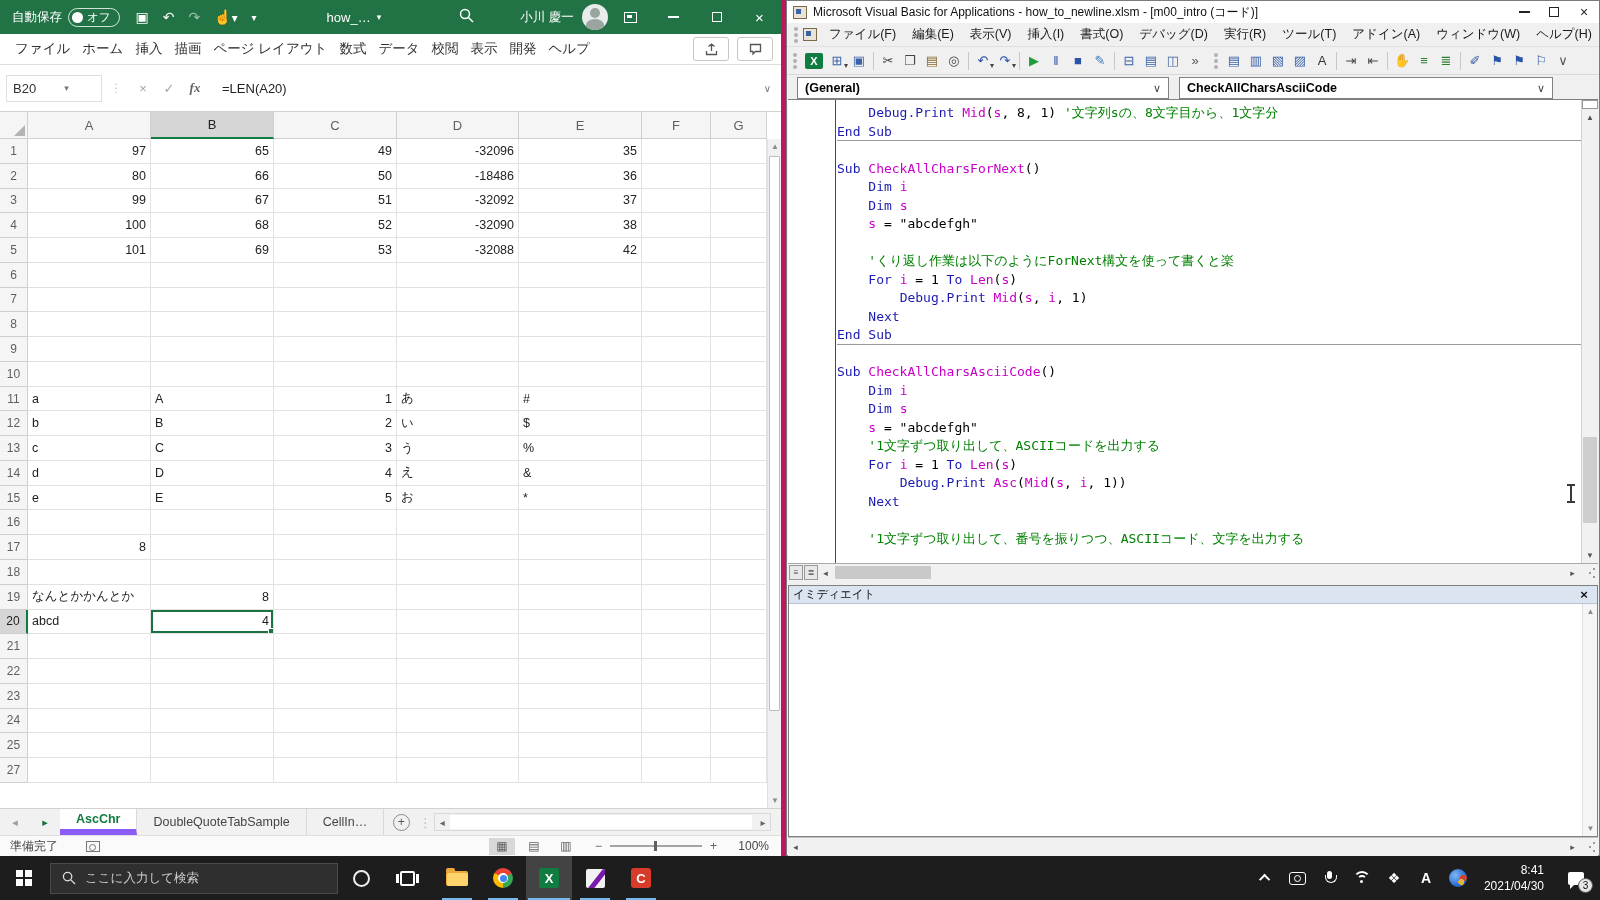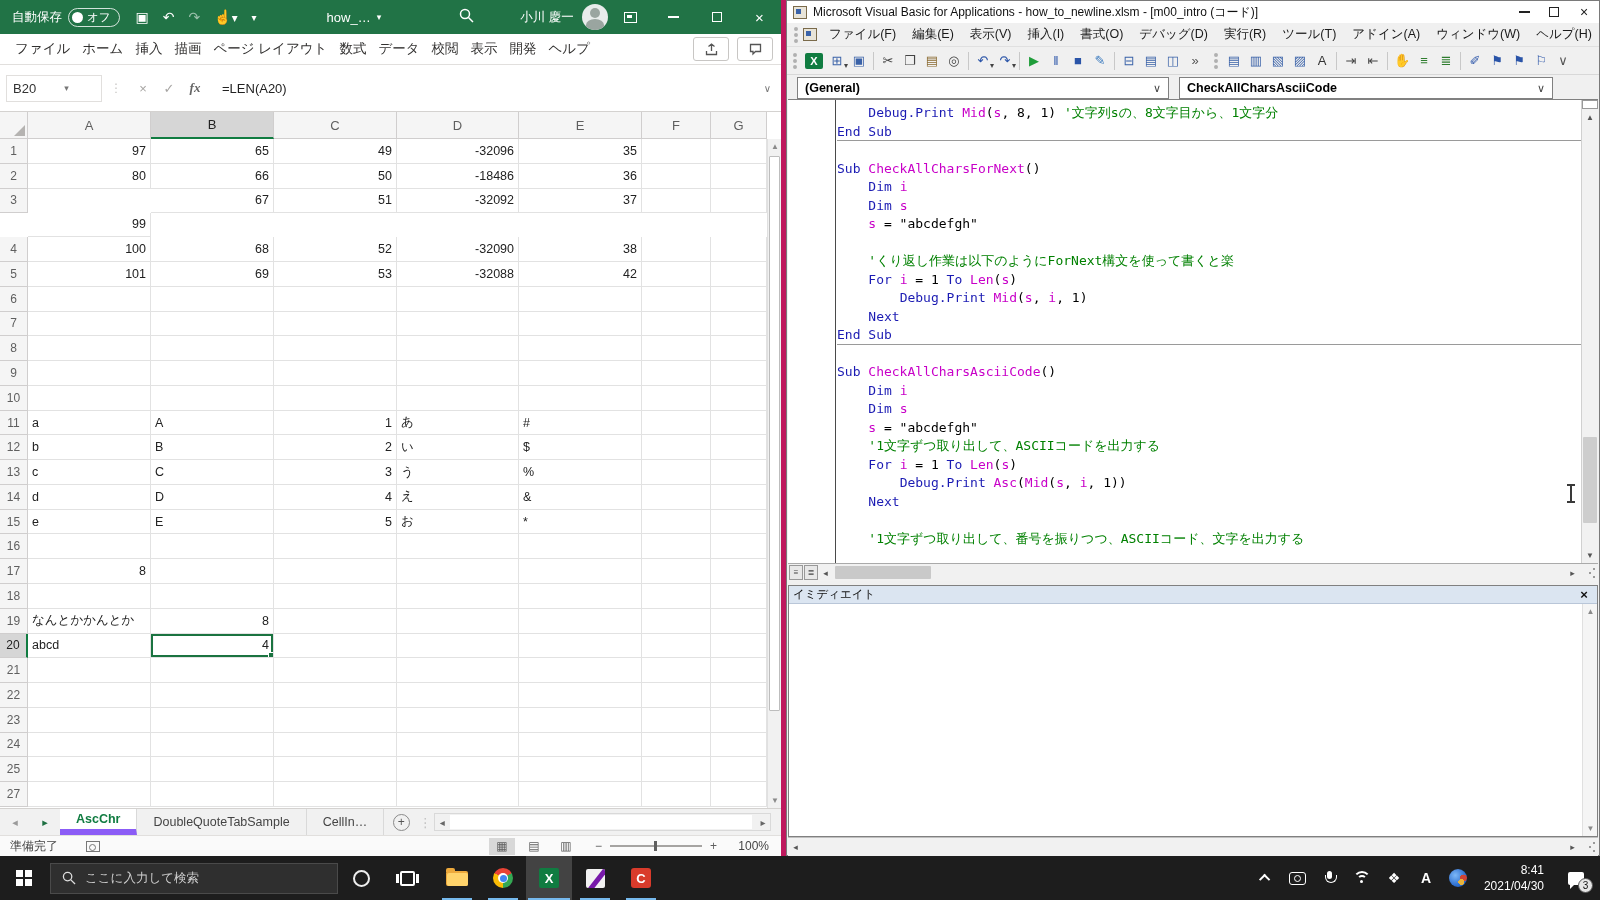--- a/index.html
+++ b/index.html
@@ -312,21 +312,21 @@
           <div class="cell num" style="width: 123px;">80</div>
           <div class="cell num" style="width: 123px;">66</div>
           <div class="cell num" style="width: 123px;">50</div>
           <div class="cell num" style="width: 122px;">-18486</div>
           <div class="cell num" style="width: 123px;">36</div>
           <div class="cell" style="width: 69px;"></div>
           <div class="cell" style="width: 56px;"></div>
         </div>
         <div class="gr">
           <div class="rh">3</div>
-          <div class="cell num" style="width: 123px; margin-top: 24px;">99</div>
+          <div class="cell num" style="width: 123px;">99</div>
           <div class="cell num" style="width: 123px;">67</div>
           <div class="cell num" style="width: 123px;">51</div>
           <div class="cell num" style="width: 122px;">-32092</div>
           <div class="cell num" style="width: 123px;">37</div>
           <div class="cell" style="width: 69px;"></div>
           <div class="cell" style="width: 56px;"></div>
         </div>
         <div class="gr">
           <div class="rh">4</div>
           <div class="cell num" style="width: 123px;">100</div>

